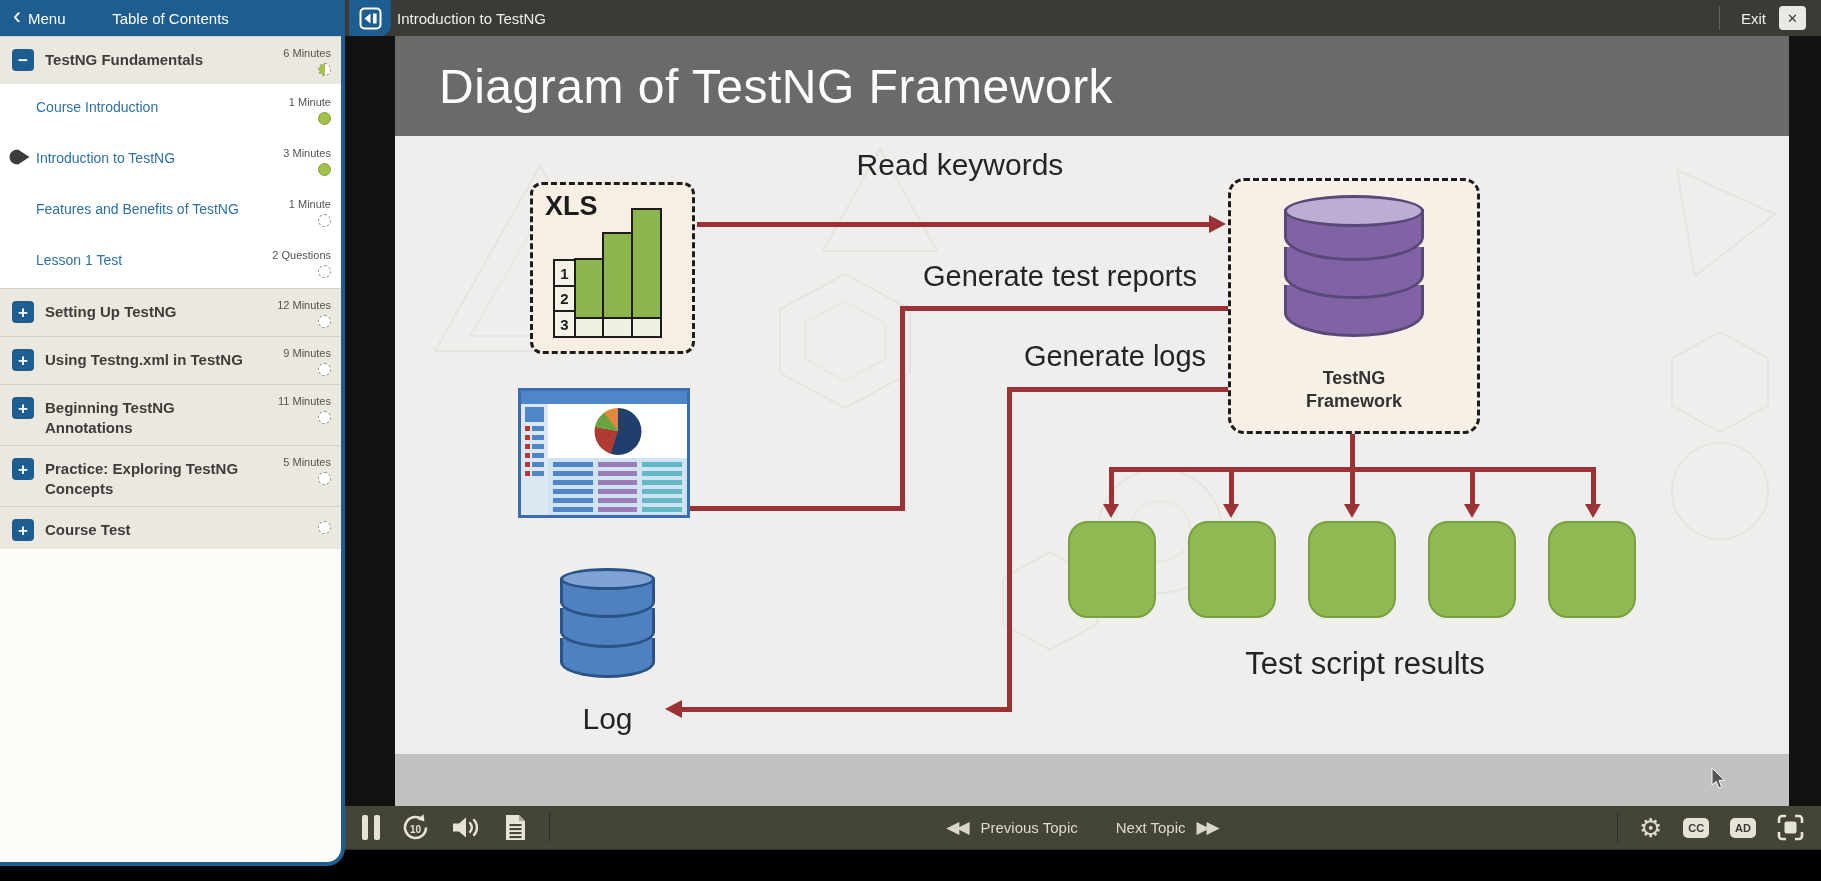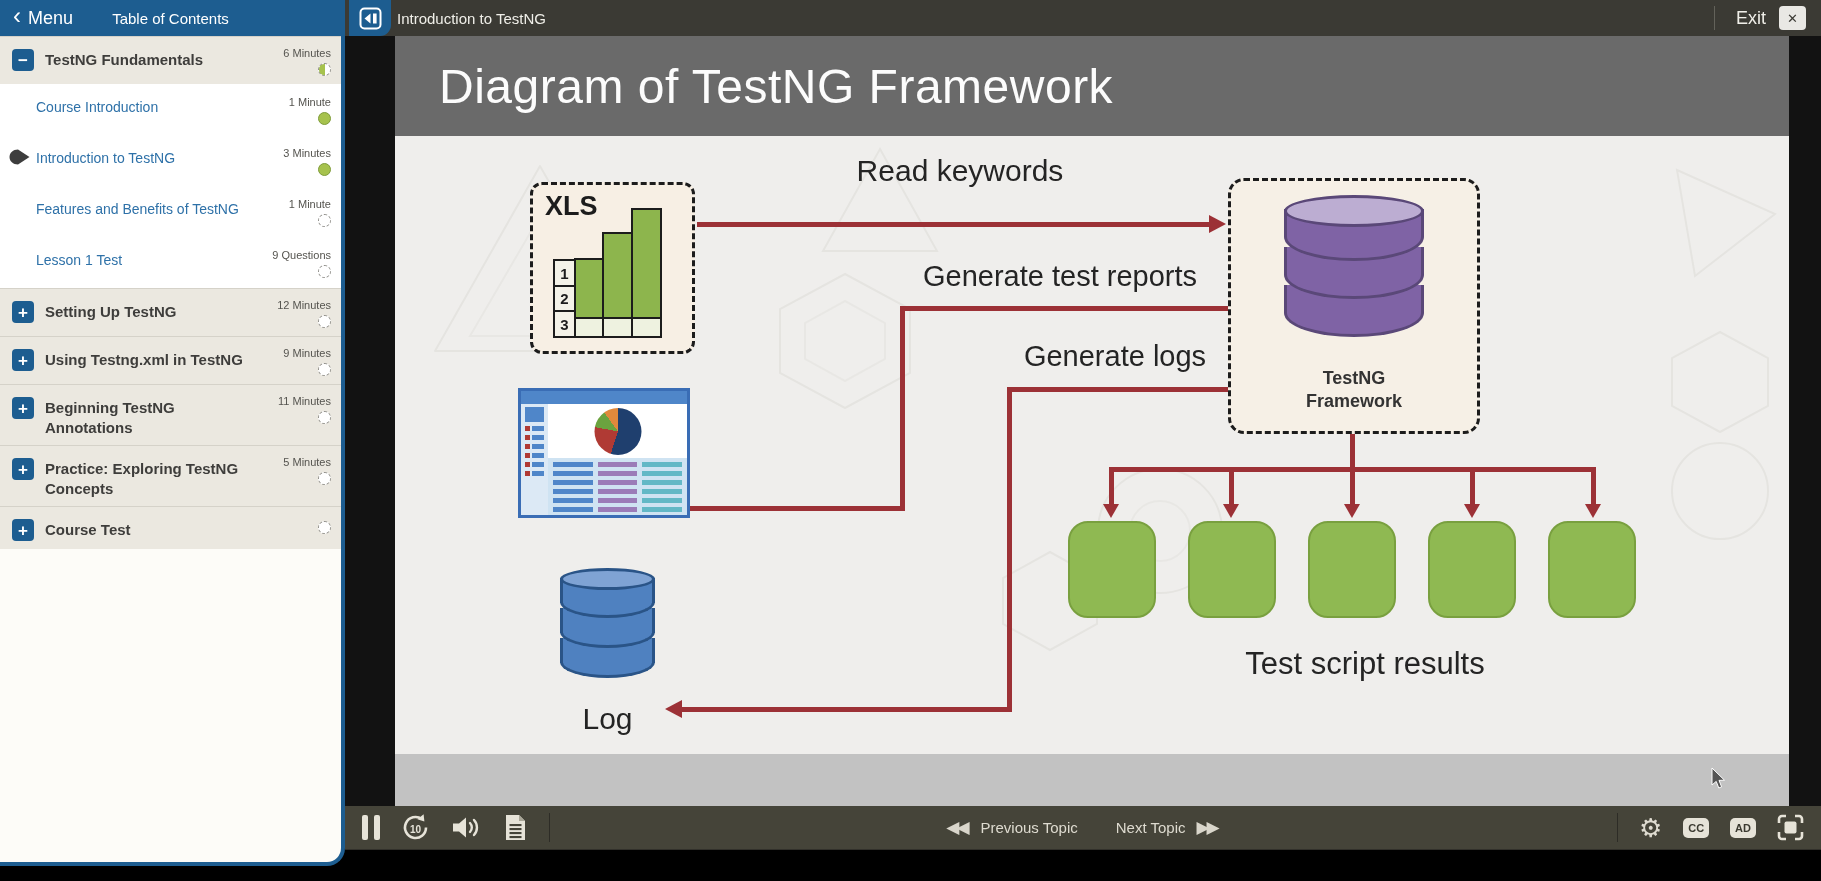--- a/index.html
+++ b/index.html
@@ -16,21 +16,21 @@
     background:#fdfcf8; z-index:5;
     border-right:4px solid #1d5d90; border-bottom:4px solid #1d5d90;
     border-bottom-right-radius:18px; overflow:hidden;
   }
   .sb-header {
     height:36px; background:#1d5d90; position:relative;
     display:flex; align-items:center; color:#fff;
   }
   .menu-btn { display:flex; align-items:center; gap:7px; padding-left:13px; cursor:pointer; position:relative; z-index:2; }
   .back-chevron { font-size:24px; line-height:0.8; margin-top:-4px; }
-  .menu-label { font-size:18px; }
+  .menu-label { font-size:15px; }
   .sb-title { position:absolute; left:0; right:0; text-align:center; font-size:15px; pointer-events:none; }
 
   .collapse-tab {
     position:absolute; left:349px; top:0; width:42px; height:36px;
     background:#1d5d90; border-radius:0 0 11px 0; z-index:6;
     display:flex; align-items:center; justify-content:center; cursor:pointer;
   }
 
   .section {
     display:flex; align-items:flex-start; gap:11px;
@@ -59,21 +59,21 @@
   .current-pointer { position:absolute; left:9px; top:14px; }
 
   
   .topbar {
     position:absolute; left:345px; right:0; top:0; height:36px; background:#3b3a34;
     display:flex; align-items:center; color:#f0efe9;
   }
   .topbar-title { margin-left:52px; font-size:15px; }
   .topbar-right { margin-left:auto; display:flex; align-items:center; gap:13px; padding-right:15px; }
   .topbar-divider { width:1px; height:24px; background:#63625a; margin-right:8px; }
-  .exit-label { font-size:18px; cursor:pointer; }
+  .exit-label { font-size:15px; cursor:pointer; }
   .exit-btn {
     width:27px; height:24px; background:#e9e8e4; border-radius:4px;
     color:#3b3a34; font-size:13px; font-weight:bold;
     display:flex; align-items:center; justify-content:center; cursor:pointer;
   }
 
   
   .video { position:absolute; left:345px; right:0; top:36px; height:782px; background:#121212; }
   .slide { position:absolute; left:50px; right:32px; top:0; bottom:6px; background:#efeeec; display:flex; flex-direction:column; overflow:hidden; }
   .slide-title {
@@ -224,21 +224,21 @@
     <div class="c-label">Features and Benefits of TestNG</div>
     <div class="meta">
       <span class="duration">1 Minute</span>
       <span class="status not-started"></span>
     </div>
   </div>
 
   <div class="child">
     <div class="c-label">Lesson 1 Test</div>
     <div class="meta">
-      <span class="duration">9 Questions</span>
+      <span class="duration">2 Questions</span>
       <span class="status not-started"></span>
     </div>
   </div>
 
   <div class="section">
     <div class="expander">+</div>
     <div class="s-label">Setting Up TestNG</div>
     <div class="meta">
       <span class="duration">12 Minutes</span>
       <span class="status not-started"></span>
@@ -349,21 +349,21 @@
               <div class="xls-bar" style="height:88px"></div>
               <div class="xls-cell"></div>
             </div>
           <div class="xls-col">
               <div class="xls-bar" style="height:112px"></div>
               <div class="xls-cell"></div>
             </div>
         </div>
       </div>
 
-      <div class="dlabel" style="left:400px;top:18px;width:330px">Read keywords</div>
+      <div class="dlabel" style="left:400px;top:12px;width:330px">Read keywords</div>
       <div class="arr" style="left:302px;top:86px;width:514px;height:5px"></div>
       <div class="head-right" style="left:814px;top:79px"></div>
 
       <div class="dlabel" style="left:520px;top:124px;width:290px;font-size:29px">Generate test reports</div>
       <div class="arr" style="left:505px;top:170px;width:328px;height:5px"></div>
       <div class="arr" style="left:505px;top:170px;width:5px;height:202px"></div>
       <div class="arr" style="left:232px;top:370px;width:278px;height:5px"></div>
       <div class="head-left" style="left:218px;top:363px"></div>
 
       <div class="dlabel" style="left:620px;top:204px;width:200px;font-size:29px">Generate logs</div>

